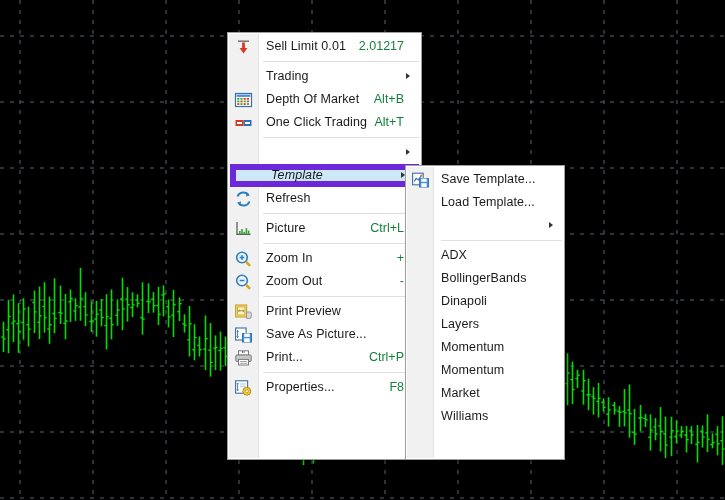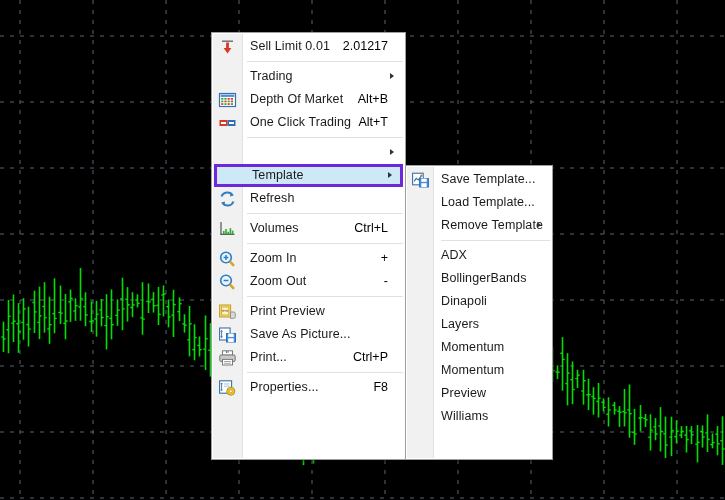--- a/index.html
+++ b/index.html
@@ -77,56 +77,57 @@
   }
   .mi .lbl {
     padding-left: 35px;
     font-size: 12.5px;
     letter-spacing: 0.1px;
   }
   .mi .acc {
     margin-left: auto;
     padding-right: 14px;
     font-size: 12.5px;
-    color: #000000;
+    color: #15803d;
   }
   .mi .arrow {
     position: absolute;
     right: 8px;
     top: 50%;
     margin-top: -3.5px;
     width: 0; height: 0;
     border-left: 4px solid #333;
     border-top: 3.5px solid transparent;
     border-bottom: 3.5px solid transparent;
   }
   .mi.sel {
     background: #cde8f7;
-    border: 3px solid #6d28d9;
+    border: 6px solid #6d28d9;
+    font-style: italic;
   }
   .sep {
     height: 1px;
     margin: 3px 2px 3px 35px;
     background: #e0e0e0;
     position: relative;
     z-index: 2;
   }
 
   
   #context-menu {
-    left: 211px;
+    left: 227px;
     top: 32px;
     width: 195px;
     height: 428px;
   }
   
   #template-submenu {
     left: 405px;
     top: 165px;
-    width: 148px;
+    width: 160px;
     height: 295px;
   }
   #template-submenu .gutter { width: 26px; }
   #template-submenu .mi .lbl { padding-left: 32px; }
   #template-submenu .mi .ico { left: 2px; width: 19px; height: 18px; }
 </style>
 </head>
 <body>
 
 <div id="chart-area">
@@ -642,21 +643,21 @@
       <div class="mi">
         <svg class="ico" viewBox="0 0 19 18">
           <line x1="3" y1="2" x2="3" y2="14.6" stroke="#444" stroke-width="1.1"></line>
           <line x1="2.4" y1="14.3" x2="16.5" y2="14.3" stroke="#444" stroke-width="1.1"></line>
           <rect x="5" y="11" width="1.6" height="3.2" fill="#2fa82f"></rect>
           <rect x="7.2" y="9" width="1.6" height="5.2" fill="#2fa82f"></rect>
           <rect x="9.4" y="11.8" width="1.6" height="2.4" fill="#2fa82f"></rect>
           <rect x="11.6" y="8.2" width="1.6" height="6" fill="#2fa82f"></rect>
           <rect x="13.8" y="10.6" width="1.6" height="3.6" fill="#2fa82f"></rect>
         </svg>
-        <span class="lbl">Volumes</span>
+        <span class="lbl">Picture</span>
         <span class="acc">Ctrl+L</span>
       </div>
       <div class="sep"></div>
       <div class="mi">
         <svg class="ico" viewBox="0 0 19 18">
           <circle cx="8" cy="7.5" r="5.3" fill="#eaf4fc" stroke="#2f7fc0" stroke-width="1.6"></circle>
           <line x1="5.6" y1="7.5" x2="10.4" y2="7.5" stroke="#2f7fc0" stroke-width="1.5"></line>
           <line x1="8" y1="5.1" x2="8" y2="9.9" stroke="#2f7fc0" stroke-width="1.5"></line>
           <line x1="11.8" y1="11.4" x2="16" y2="15.8" stroke="#d8a621" stroke-width="2.6"></line>
         </svg>
@@ -734,21 +735,20 @@
           <rect x="8.6" y="7.6" width="8.8" height="8.4" fill="#4a90d9" stroke="#2f6fb5" stroke-width="1"></rect>
           <rect x="10.3" y="7.6" width="5.4" height="3.2" fill="#ffffff"></rect>
           <rect x="10.3" y="12.2" width="5.4" height="3.8" fill="#ffffff"></rect>
         </svg>
         <span class="lbl">Save Template...</span>
       </div>
       <div class="mi">
         <span class="lbl">Load Template...</span>
       </div>
       <div class="mi">
-        <span class="lbl">Remove Template</span>
         <span class="arrow"></span>
       </div>
       <div class="sep"></div>
       <div class="mi">
         <span class="lbl">ADX</span>
       </div>
       <div class="mi">
         <span class="lbl">BollingerBands</span>
       </div>
       <div class="mi">
@@ -757,19 +757,19 @@
       <div class="mi">
         <span class="lbl">Layers</span>
       </div>
       <div class="mi">
         <span class="lbl">Momentum</span>
       </div>
       <div class="mi">
         <span class="lbl">Momentum</span>
       </div>
       <div class="mi">
-        <span class="lbl">Preview</span>
+        <span class="lbl">Market</span>
       </div>
       <div class="mi">
         <span class="lbl">Williams</span>
       </div>
     </div>
 </div>
 
 </body></html>

